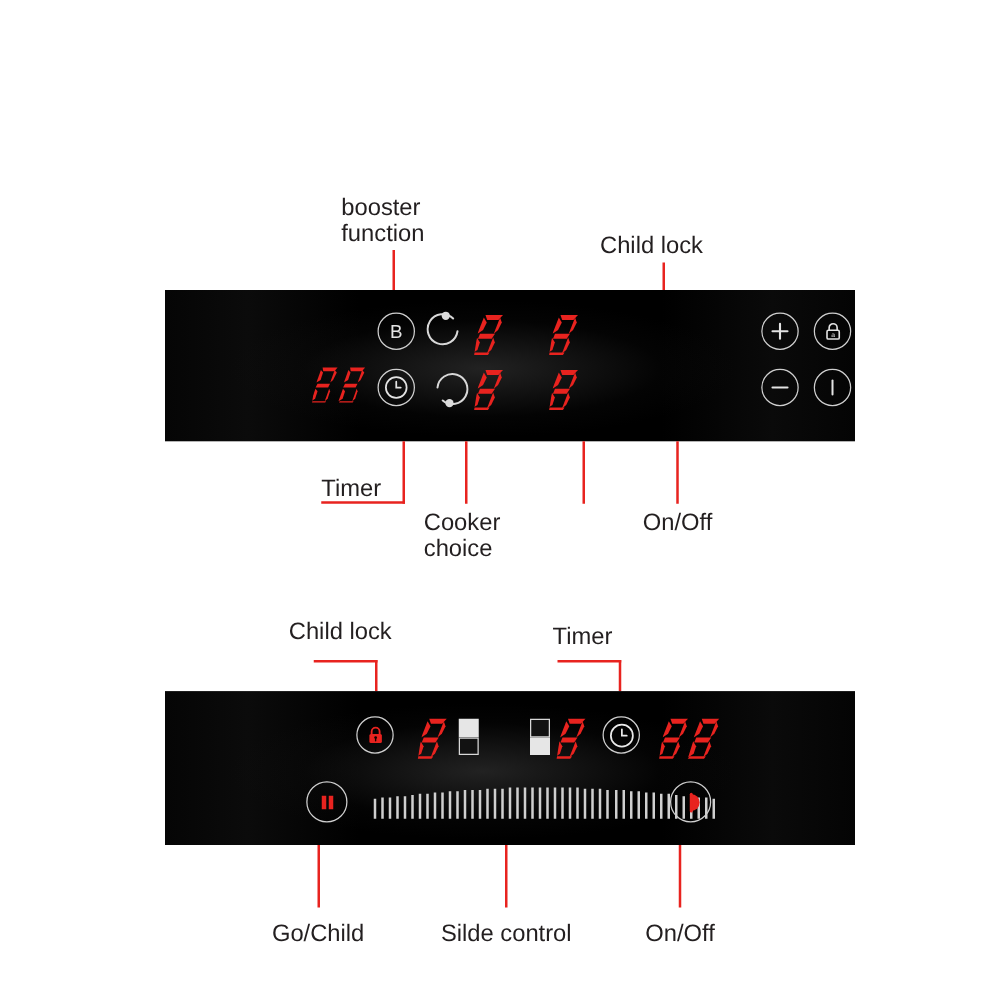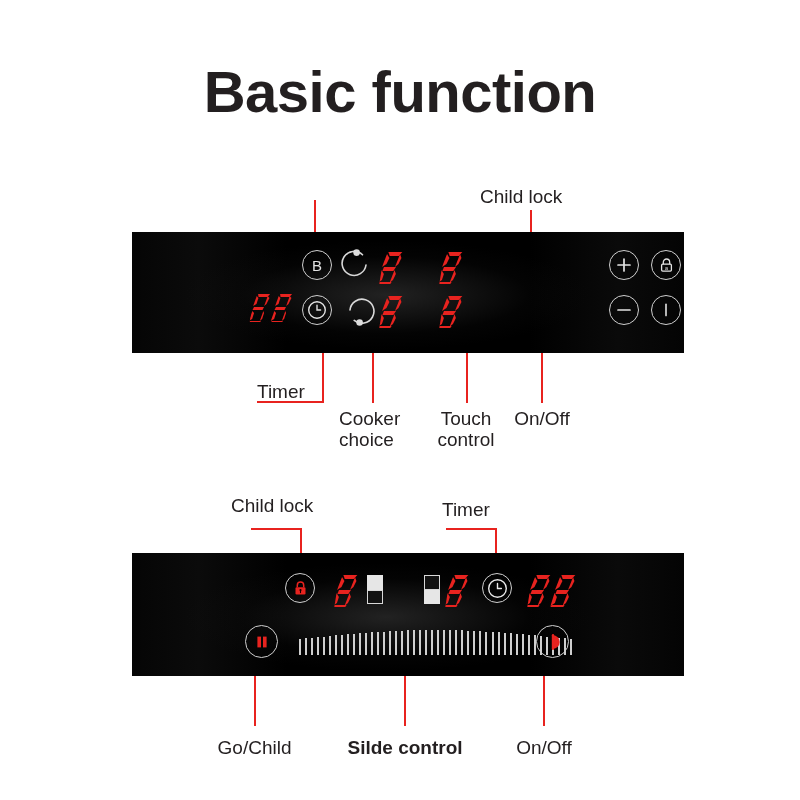--- a/index.html
+++ b/index.html
@@ -113,22 +113,23 @@
     background: #e8231f;
   }
   .leader-v { width: 2px; }
   .leader-h { height: 2px; }
 </style>
 </head>
 <body>
 
 <div id="stage">
 
-  <div class="title">Basic function</div>
-
+
+  <div class="calloutText" style="left:273px; top:156px; text-align:left;">booster
+function</div>
   <div class="leader leader-v" style="left:314px; top:200px; height:60px;"></div>
 
   <div class="calloutText" style="left:480px; top:186px; text-align:left;">Child lock</div>
   <div class="leader leader-v" style="left:530px; top:210px; height:50px;"></div>
 
   <div class="panel" id="panel1">
     <div class="sheen"></div>
 
     <div class="seg" style="left:120px; top:60px;">
       <svg width="46" height="30" viewBox="0 0 46 30">
@@ -261,22 +262,20 @@
 
   <div class="leader leader-v" style="left:322px; top:353px; height:50px;"></div>
   <div class="leader leader-h" style="left:257px; top:401px; width:67px;"></div>
   <div class="calloutText" style="left:257px; top:381px;">Timer</div>
 
   <div class="leader leader-v" style="left:372px; top:353px; height:50px;"></div>
   <div class="calloutText" style="left:339px; top:408px; text-align:left; width:68px;">Cooker
 choice</div>
 
   <div class="leader leader-v" style="left:466px; top:353px; height:50px;"></div>
-  <div class="calloutText" style="left:432px; top:408px; text-align:center; width:68px;">Touch
-control</div>
 
   <div class="leader leader-v" style="left:541px; top:353px; height:50px;"></div>
   <div class="calloutText" style="left:509px; top:408px; text-align:center; width:66px;">On/Off</div>
 
   <div class="calloutText" style="left:231px; top:495px;">Child lock</div>
   <div class="leader leader-h" style="left:251px; top:528px; width:51px;"></div>
   <div class="leader leader-v" style="left:300px; top:528px; height:25px;"></div>
 
   <div class="calloutText" style="left:442px; top:499px;">Timer</div>
   <div class="leader leader-h" style="left:446px; top:528px; width:51px;"></div>
@@ -421,18 +420,18 @@
         <path d="M10 3.3 a6.7 6.7 0 0 1 0 13.4 Z" fill="#e8231f"></path>
         <path d="M10 3.3 V16.7" stroke="#e8231f" stroke-width="2.4" stroke-linecap="round"></path>
       </svg>
     </div>
   </div>
 
   <div class="leader leader-v" style="left:254px; top:676px; height:50px;"></div>
   <div class="calloutText" style="left:207px; top:737px; text-align:center; width:95px;">Go/Child</div>
 
   <div class="leader leader-v" style="left:404px; top:676px; height:50px;"></div>
-  <div class="calloutText" style="left:345px; top:737px; text-align:center; width:120px;font-weight:bold;">Silde control</div>
+  <div class="calloutText" style="left:345px; top:737px; text-align:center; width:120px;">Silde control</div>
 
   <div class="leader leader-v" style="left:543px; top:676px; height:50px;"></div>
   <div class="calloutText" style="left:509px; top:737px; text-align:center; width:70px;">On/Off</div>
 
 </div>
 
 </body></html>

